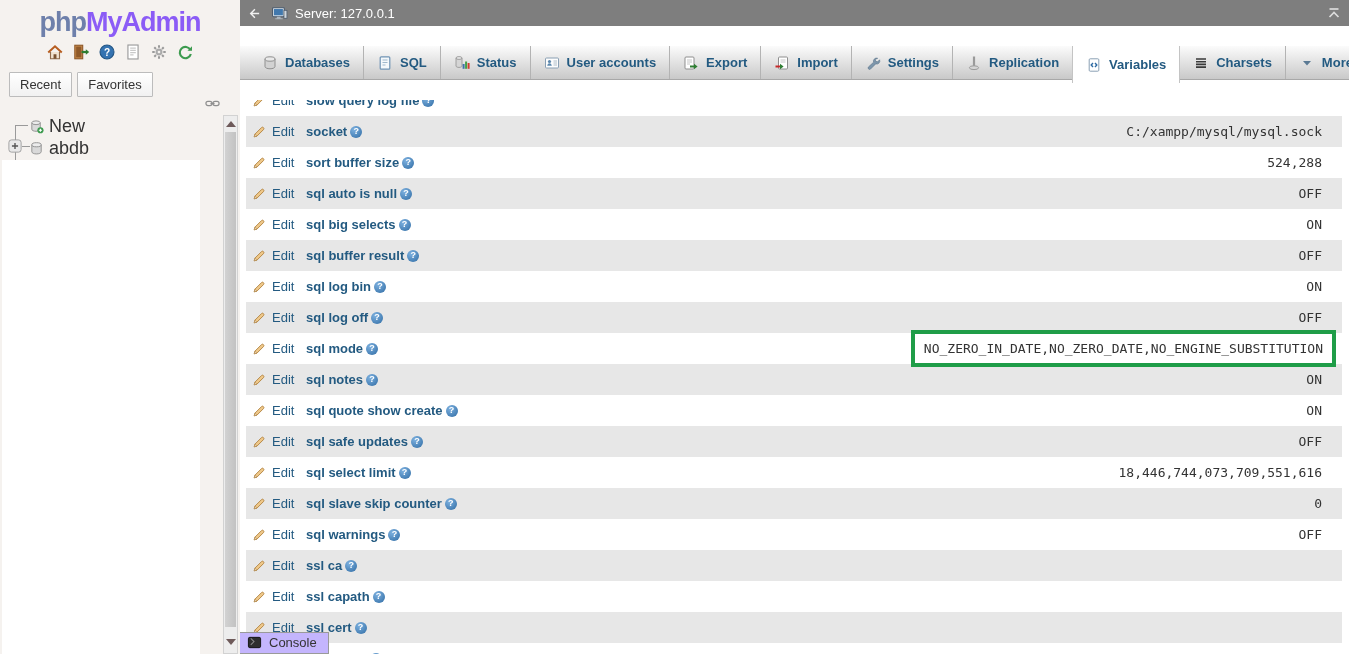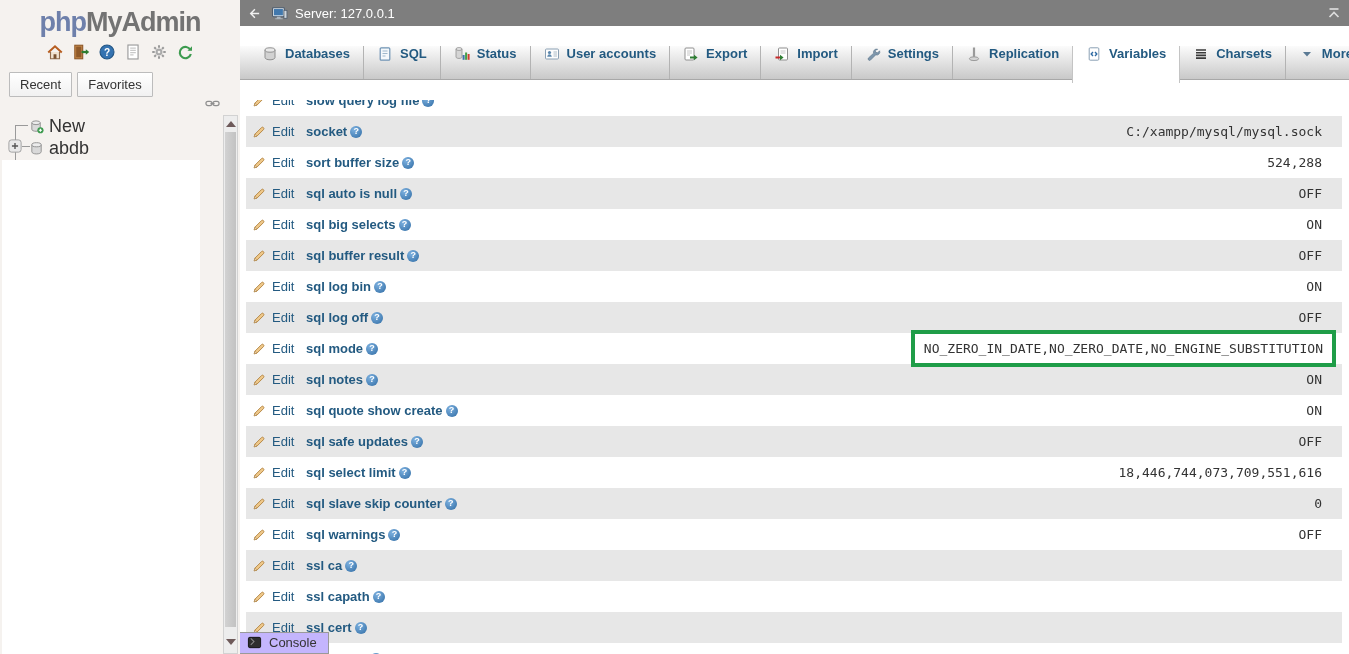--- a/index.html
+++ b/index.html
@@ -3,21 +3,21 @@
 <meta charset="utf-8">
 <style>
   * { margin:0; padding:0; box-sizing:border-box; }
   html,body { width:1349px; height:654px; overflow:hidden; background:#fff; }
   .app { width:1349px; height:654px; display:flex; font-family:"Liberation Sans",sans-serif; overflow:hidden; }
 
   
   .sidebar { flex:0 0 240px; width:240px; background:#f5f2ef; position:relative; }
   .logo { margin-top:7px; text-align:center; font-size:27px; font-weight:bold; letter-spacing:-1px; }
   .logo .p1 { color:#6e80ab; }
-  .logo .p2 { color:#737373; }
+  .logo .p2 { color:#8b5cf6; }
   .nav-icons { display:flex; justify-content:center; gap:8px; margin-top:5px; }
   .nav-icons .icn { width:18px; height:18px; cursor:pointer; }
   .icn svg { width:100%; height:100%; display:block; }
   .quick { margin:11px 0 0 9px; display:flex; gap:5px; }
   .qbtn { background:linear-gradient(#ffffff,#f1f1f1); border:1px solid #bcbcbc; border-radius:1px;
           padding:4px 10px; font-size:13px; color:#333; cursor:pointer; }
   .linkicon { position:absolute; right:20px; top:96px; width:15px; height:15px; cursor:pointer; }
 
   .tree { position:absolute; top:112px; left:0; width:220px; height:60px; }
   .tline { position:absolute; background:#9a9a9a; }
@@ -39,21 +39,21 @@
   .topbar { height:26px; background:#7e7e7e; display:flex; align-items:center; color:#fff; font-size:13px; }
   .backbtn { width:26px; height:26px; display:flex; align-items:center; justify-content:center; cursor:pointer; }
   .backbtn svg { width:15px; height:15px; }
   .srv-icn { width:17px; height:17px; margin-left:5px; margin-right:7px; }
   .srv-icn svg { width:100%; height:100%; display:block; }
   .collapsebtn { margin-left:auto; margin-right:7px; width:16px; height:16px; cursor:pointer; }
   .collapsebtn svg { width:100%; height:100%; display:block; }
 
   .tabbar { height:34px; background:linear-gradient(#fbfbfb,#c9c9c9); display:flex; align-items:flex-start;
             padding-left:9px; border-bottom:1px solid #a8a8a8; position:relative; z-index:4; }
-  .tab { height:33px; display:flex; gap:7px; padding:0 13px; font-weight:bold;
+  .tab { height:33px; display:flex; align-items:center; gap:7px; padding:0 13px; font-weight:bold;
          font-size:13px; color:#235a81; border-right:1px solid #b3b3b3; cursor:pointer; white-space:nowrap; }
   .tab .icn { width:16px; height:16px; }
   .tab.active { background:#fff; height:37px; border-left:1px solid #c4c4c4; border-right:1px solid #c4c4c4; margin-left:-1px; }
 
   .content { flex:1; padding:0 7px 0 6px; overflow:hidden; background:#fff; position:relative; }
   .partial { height:16px; overflow:hidden; }
   .partial .vrow { margin-top:-15px; }
   .vrow { height:31px; display:flex; align-items:center; }
   .vrow.shaded { background:#e7e7e7; }
   .cell-edit { flex:0 0 60px; display:flex; align-items:center; gap:6px; padding-left:6px;

